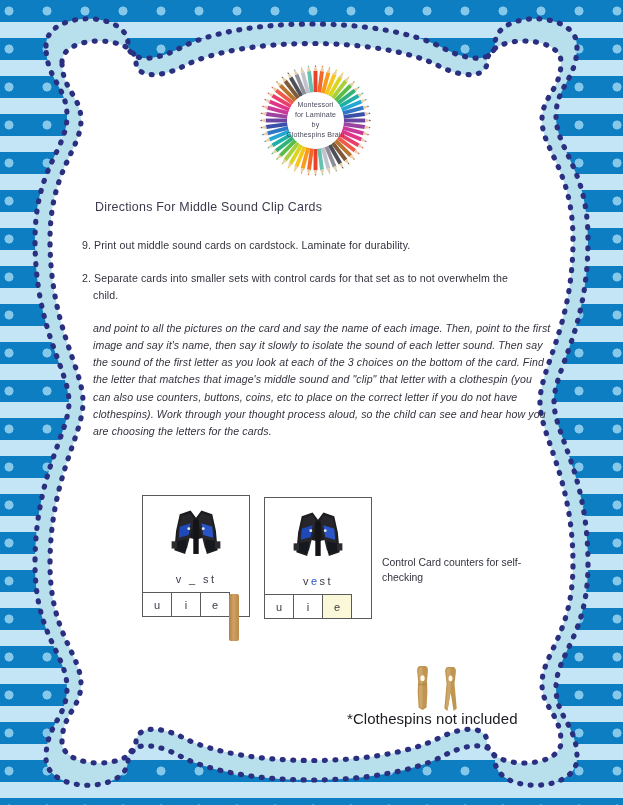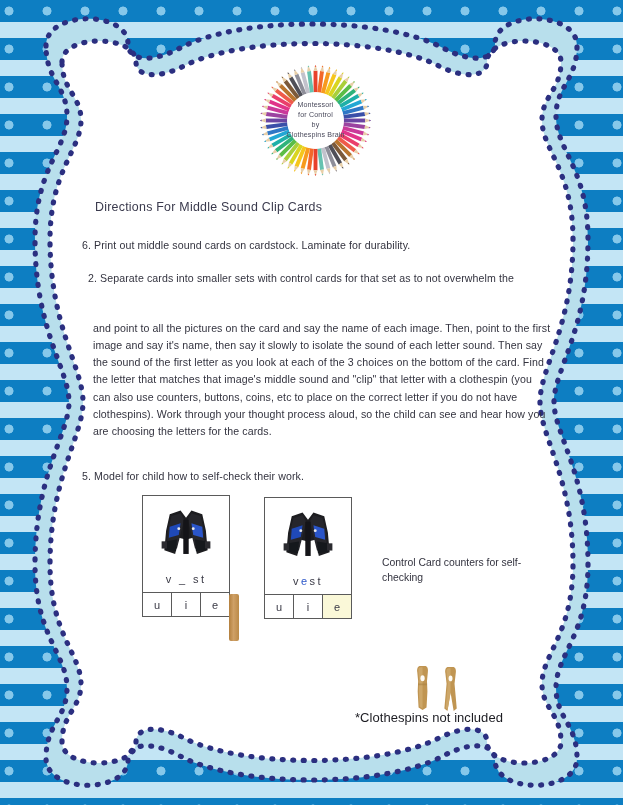--- a/index.html
+++ b/index.html
@@ -73,35 +73,35 @@
     margin-left:7px;
   }
   .step {
     position:absolute;
     font-size:10.6px;
     line-height:1.62;
     letter-spacing:.1px;
     color:#33333f;
   }
   .step-1 { left:20px; top:197px; width:470px; }
-  .step-2 { left:20px; top:230px; width:465px; text-indent:0;margin-left:6px; }
+  .step-2 { left:20px; top:230px; width:465px; text-indent:0; }
   .step-2 .cont { display:block; padding-left:11px; }
   .step-4 { left:20px; top:280px; width:470px; }
-  .step-4 .cont { display:block; padding-left:11px; }
+  .step-4 .cont { display:block; padding-left:11px;font-style:italic; }
   .step-5 { left:20px; top:428px; width:430px; }
 
   
   .cards-area {
     position:absolute;
     left:80px; top:455px;
     width:420px; height:225px;
   }
   .card {
     position:absolute;
-    width:88px; height:122px;
+    width:108px; height:122px;
     border:1px solid #5a5a5a;
     background:#fff;
   }
   .card.left  { left:0px;   top:0px; }
   .card.right { left:122px; top:2px; }
 
   .card-pic {
     position:relative;
     height:77px;
     display:flex; align-items:center; justify-content:center;
@@ -159,24 +159,23 @@
     left:272px; top:170px;
     width:60px; height:46px;
   }
   .pin-svg { position:absolute; width:18px; height:46px; }
   .pin-a { left:0px;  top:0px; }
   .pin-b { left:28px; top:1px; }
 
   .pins-note {
     position:absolute;
     left:205px; top:215px;
-    font-size:13px;
+    font-size:15px;
     color:#1c1c22;
     letter-spacing:.05px;
-    margin-left:8px;
   }
 </style>
 </head>
 <body>
 
 <div id="page">
 
   <div class="wallpaper"></div>
 
   <svg class="frame-svg" viewBox="0 0 623 805">
@@ -391,43 +390,41 @@
             <path d="M 48.73208035234959 10.220144769052473 L 45.247314429156326 4.942227901523104 L 44.86837704719331 11.255420949462556 Z" fill="#e8cfa8"></path>
             <path d="M 46.582521954001024 6.447957248251159 L 45.247314429156326 4.942227901523104 L 44.84385546668071 6.913831529435695 Z" fill="#c2c2cc"></path>
             <path d="M 58.19763014836612 30.9870466357194 L 55.32605391952499 9.175259685495563 L 51.360274474029744 9.697364454375771 L 54.23185070287088 31.509151404599603 Z" fill="#66c2b0"></path>
             <path d="M 55.32605391952499 9.175259685495563 L 52.560007043457055 3.4876429016928086 L 51.360274474029744 9.697364454375771 Z" fill="#e8cfa8"></path>
             <path d="M 53.68725456468958 5.1547700791676165 L 52.560007043457055 3.4876429016928086 L 51.90265381421672 5.38971722516371 Z" fill="#66c2b0"></path>
             <circle cx="60" cy="60" r="29" fill="#ffffff"></circle>
           </g>
       </svg>
       <div class="logo-text">
         <span>Montessori</span>
-        <span>for Control</span>
+        <span>for Laminate</span>
         <span>by</span>
         <span>Clothespins Brain</span>
       </div>
     </div>
 
     <div class="doc-title">Directions For Middle Sound Clip Cards</div>
 
     <div class="step step-1">
-      <span>6. Print out middle sound cards on cardstock. Laminate for durability.</span>
+      <span>9. Print out middle sound cards on cardstock. Laminate for durability.</span>
     </div>
 
     <div class="step step-2">
       <span>2. Separate cards into smaller sets with control cards for that set as to not overwhelm the</span>
+      <span class="cont">child.</span>
     </div>
 
     <div class="step step-4">
       <span class="cont">and point to all the pictures on the card and say the name of each image. Then, point to the first image and say it's name, then say it slowly to isolate the sound of each letter sound. Then say the sound of the first letter as you look at each of the 3 choices on the bottom of the card. Find the letter that matches that image's middle sound and "clip" that letter with a clothespin (you can also use counters, buttons, coins, etc to place on the correct letter if you do not have clothespins). Work through your thought process aloud, so the child can see and hear how you are choosing the letters for the cards.</span>
     </div>
 
-    <div class="step step-5">
-      <span>5. Model for child how to self-check their work.</span>
-    </div>
 
     <div class="cards-area">
 
       <div class="card left">
         <div class="card-pic">
           <svg class="vest-svg" viewBox="0 0 64 62">
             <path d="M14 8 L26 4 L32 12 L38 4 L50 8 L54 26 L56 48 L44 52 L40 34 L32 36 L24 34 L20 52 L8 48 L10 26 Z" fill="#1d1d20"></path>
             <path d="M16 10 L26 7 L30 14 L22 46 L11 44 L12 26 Z" fill="#26262b"></path>
             <path d="M48 10 L38 7 L34 14 L42 46 L53 44 L52 26 Z" fill="#26262b"></path>
             <path d="M14 22 L26 18 L24 31 L13 34 Z" fill="#1f49b8"></path>

